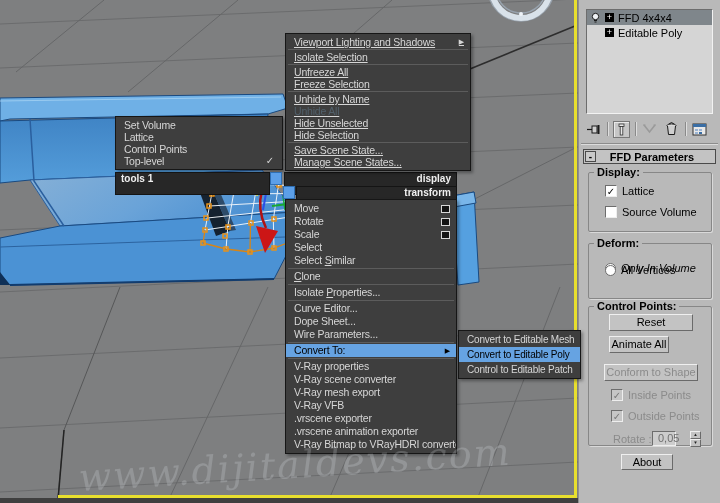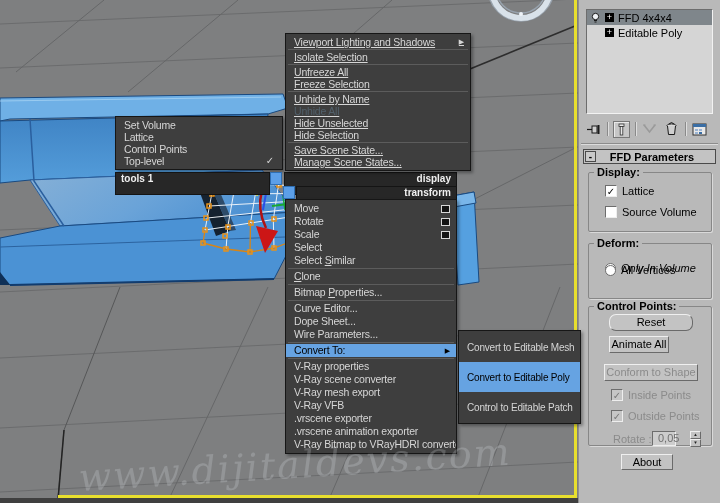--- a/index.html
+++ b/index.html
@@ -26,21 +26,21 @@
   .chk { margin-left:5px; font-size:10px; flex:none; }
   .qtitle { position:absolute; height:23px; line-height:12px; background:#272727; color:#f0f0f0;
             font-size:10px; font-weight:bold; padding:0 5px; border:1px solid #141414; z-index:10; white-space:nowrap; }
   .qtitle.right { text-align:right; }
   .bluesq { position:absolute; width:12px; height:13px; background:#5c9fe8; border:1px solid #2f6fb4; z-index:11; }
   .tools-items .qi { justify-content:flex-start; padding-right:8px; }
 
   .submenu { position:absolute; left:458px; top:330px; width:123px; background:#3e3e3e; border:1px solid #161616;
              font-size:10px; letter-spacing:-0.2px; color:#d6d6d6; z-index:12; padding:1px 0;
              box-shadow:2px 2px 3px rgba(0,0,0,.35); }
-  .submenu .qi { height:30px; line-height:13px; }
+  .submenu .qi { height:15px; line-height:13px; }
 
   
   .watermark { position:absolute; left:78px; top:436px; width:660px; z-index:30; pointer-events:none;
                font-family:"DejaVu Serif",serif; font-style:italic; font-size:38px; letter-spacing:2px;
                color:rgba(235,241,246,0.20); transform:rotate(-3.5deg); white-space:nowrap; }
 
   
   .panel { position:absolute; left:578px; top:0; width:142px; height:503px; background:#b9b9b9;
            border-left:1px solid #8f8f8f; font-size:11px; color:#000; z-index:5; }
   .stack { position:absolute; left:7px; top:9px; width:127px; height:105px; background:#d5d5d5;
@@ -285,21 +285,21 @@
       </div>
     <div class="qi">
         <span class="lbl"><span>Select </span><span class="u">S</span><span>imilar</span></span>
       </div>
     <div class="qsep"></div>
     <div class="qi">
         <span class="lbl"><span></span><span class="u">C</span><span>lone</span></span>
       </div>
     <div class="qsep"></div>
     <div class="qi">
-        <span class="lbl"><span>Bitmap </span><span class="u">P</span><span>roperties...</span></span>
+        <span class="lbl"><span>Isolate </span><span class="u">P</span><span>roperties...</span></span>
       </div>
     <div class="qsep"></div>
     <div class="qi">
         <span class="lbl">Curve Editor...</span>
       </div>
     <div class="qi">
         <span class="lbl">Dope Sheet...</span>
       </div>
     <div class="qi">
         <span class="lbl">Wire Parameters...</span>
@@ -431,21 +431,21 @@
         <span>Only In Volume</span>
       </div>
       <div class="ckrow" style="top:20px;">
         <span class="rd"></span>
         <span>All Vertices</span>
       </div>
     </div>
 
     <div class="grp" style="top:306px; height:140px;">
       <span class="grplbl">Control Points:</span>
-      <div class="pbtn" style="left:20px; top:7px; width:84px;border-radius:7px;">Reset</div>
+      <div class="pbtn" style="left:20px; top:7px; width:84px;">Reset</div>
       <div class="pbtn" style="left:20px; top:29px; width:60px;">Animate All</div>
       <div class="pbtn dis" style="left:15px; top:57px; width:94px;">Conform to Shape</div>
       <div class="ckrow dis" style="top:82px; left:22px;">
         <span class="cb">✓</span>
         <span>Inside Points</span>
       </div>
       <div class="ckrow dis" style="top:103px; left:22px;">
         <span class="cb">✓</span>
         <span>Outside Points</span>
       </div>

